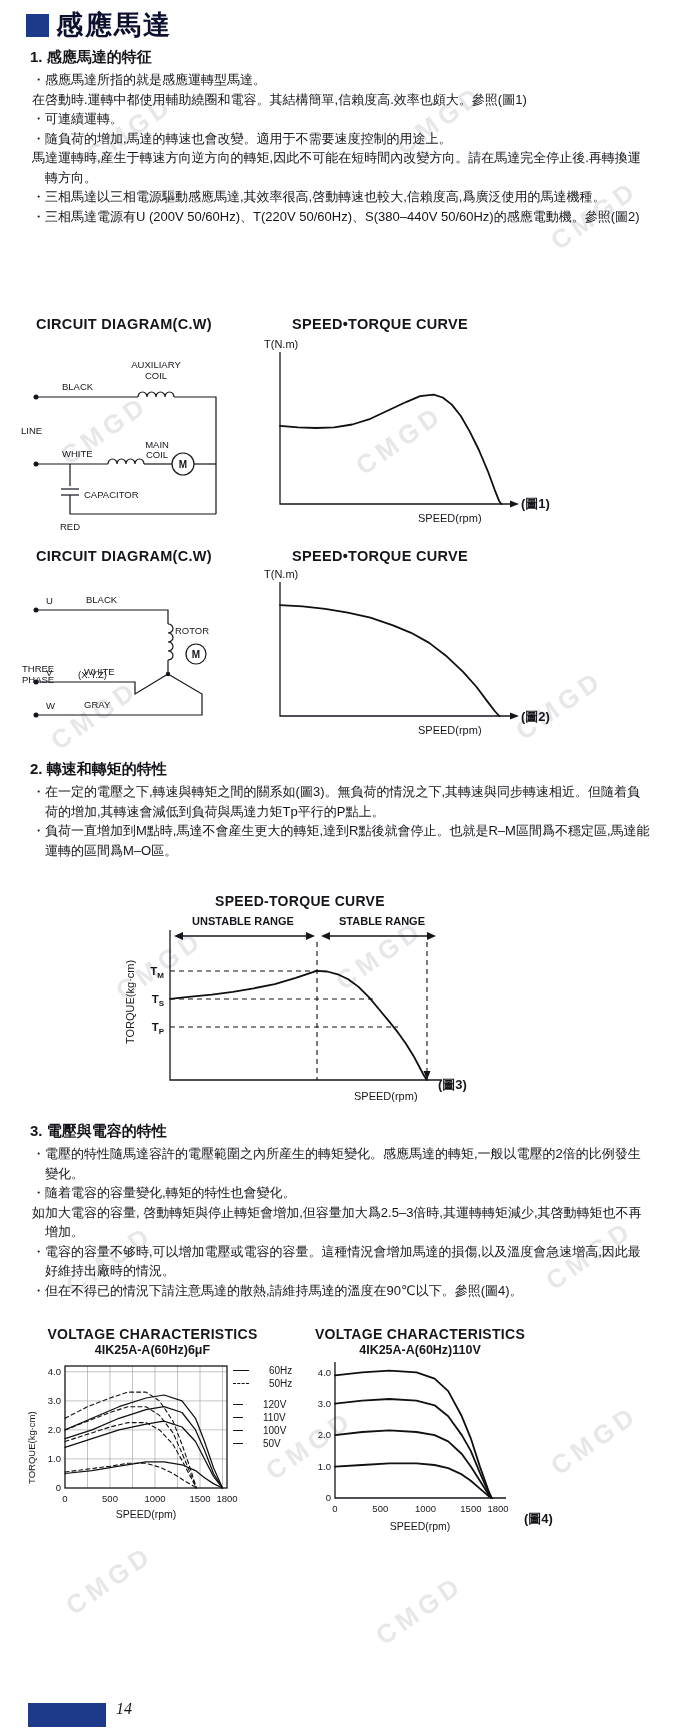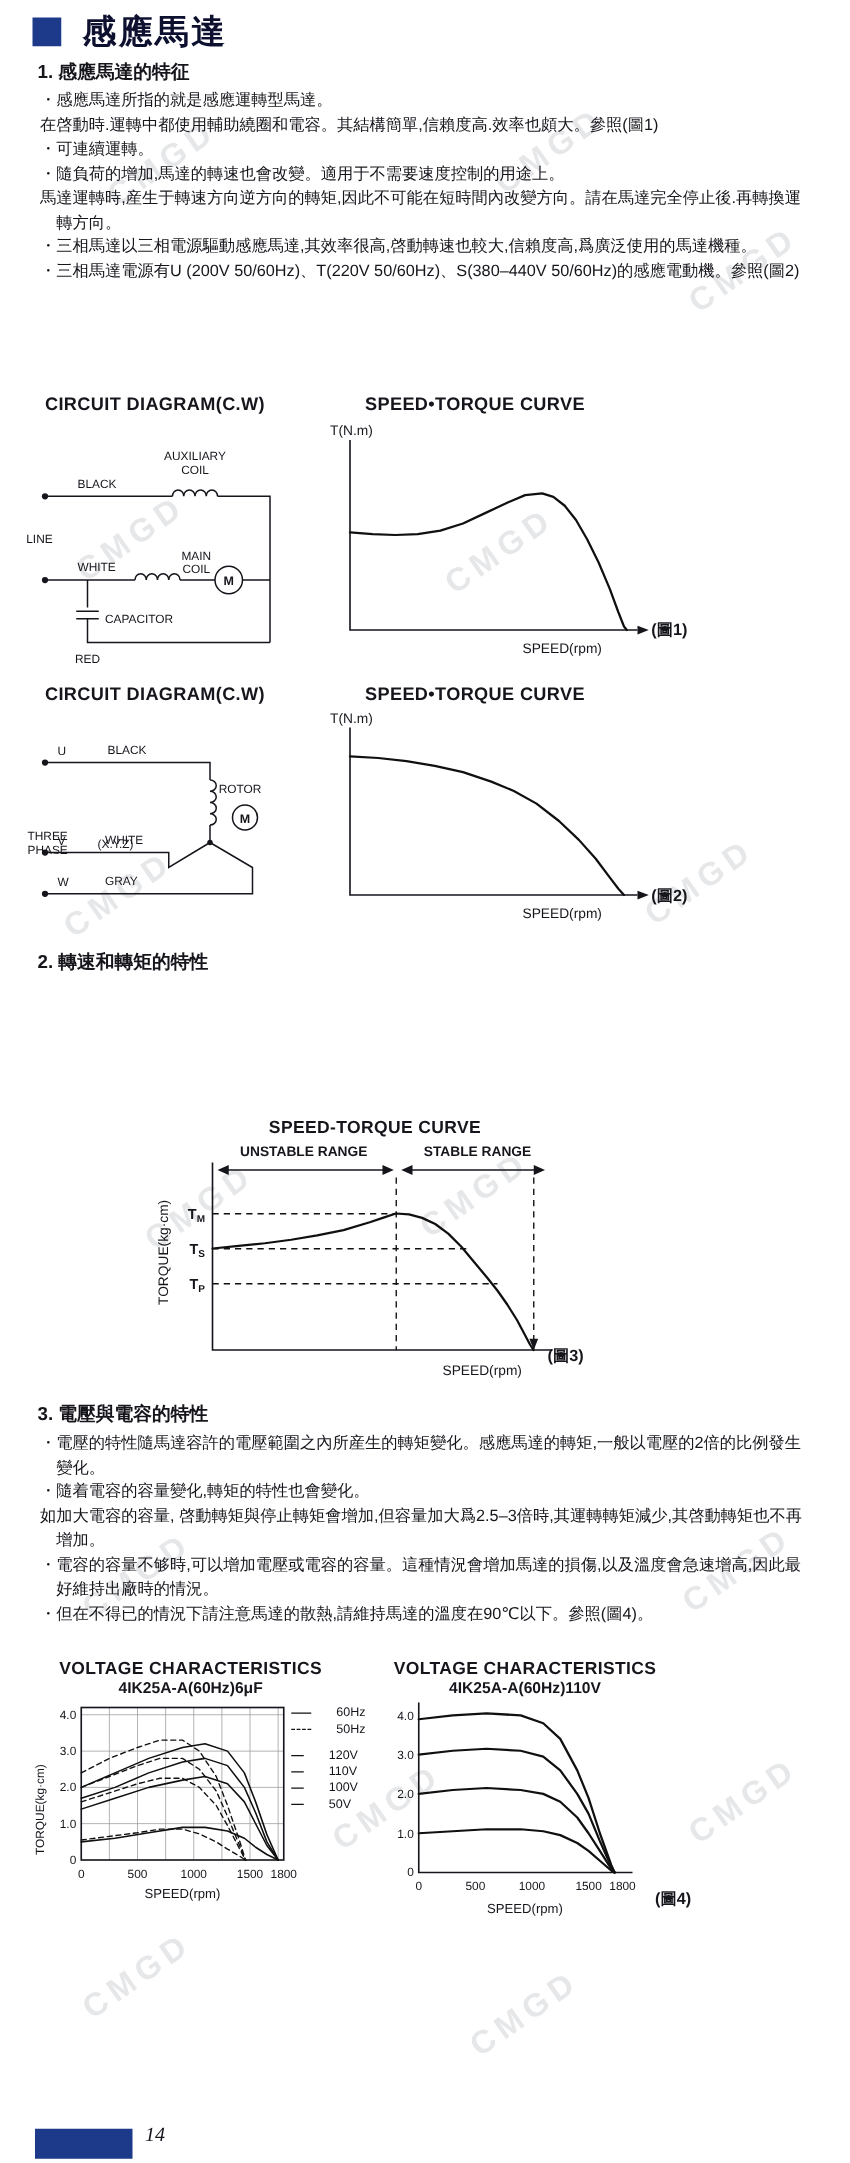--- a/index.html
+++ b/index.html
@@ -6,21 +6,21 @@
   html,body { background:#ffffff; }
   .page {
     position:relative; width:680px; height:1730px; background:#ffffff;
     font-family:"Liberation Sans","DejaVu Sans",sans-serif; color:#15151c; overflow:hidden;
   }
   .abs { position:absolute; }
   .wm {
     position:absolute; font-weight:bold; font-size:26px; letter-spacing:5px;
     color:rgba(90,95,110,0.15); transform:rotate(-35deg); pointer-events:none; white-space:nowrap;
   }
-  .title-row { position:absolute; top:7px; left:26px; display:flex; align-items:center; gap:17px; }
+  .title-row { position:absolute; top:7px; left:26px; display:flex; align-items:center; gap:7px; }
   .title-sq { width:23px; height:23px; background:#1d3a8a; }
   .title-txt { font-size:27px; font-weight:bold; color:#0e1030; letter-spacing:2px; }
   .sec-head { position:absolute; font-size:15px; font-weight:bold; }
   .bullets { position:absolute; width:620px; font-size:13px; line-height:19.5px; }
   .bullets p { text-indent:-13px; padding-left:13px; margin:0; }
   .fig-head { position:absolute; font-size:14.5px; font-weight:bold; letter-spacing:0.3px; }
   .caption { position:absolute; font-size:13px; font-weight:bold; }
   .chart-title { position:absolute; font-size:14px; font-weight:bold; text-align:center; letter-spacing:0.3px; }
   .chart-sub { position:absolute; font-size:12.5px; font-weight:bold; text-align:center; }
   svg text { font-family:"Liberation Sans","DejaVu Sans",sans-serif; fill:#15151c; }
@@ -145,20 +145,24 @@
   <svg class="abs" style="left:250px;top:566px;" width="300" height="185" viewBox="0 0 300 185">
     <text x="14" y="12" font-size="11">T(N.m)</text>
     <path class="axis" d="M30,16 V150 H260"></path>
     <polygon points="260,146.5 260,153.5 269,150" fill="#15151c"></polygon>
     <polyline class="curve" points="30.0,39.1 52.6,40.4 75.2,42.9 97.8,46.7 120.4,51.7 143.0,59.3 161.1,66.8 179.2,76.9 197.2,90.8 213.1,105.9 226.6,121.0 237.9,136.1 244.7,145.0 249.2,150.0"></polyline>
     <text x="168" y="168" font-size="11">SPEED(rpm)</text>
   </svg>
   <div class="caption" style="left:521px;top:708px;">(圖2)</div>
 
   <div class="sec-head" style="top:760px;left:30px;">2. 轉速和轉矩的特性</div>
+  <div class="bullets" style="top:782px;left:32px;">
+    <p>・在一定的電壓之下,轉速與轉矩之間的關系如(圖3)。無負荷的情況之下,其轉速與同步轉速相近。但隨着負荷的增加,其轉速會減低到負荷與馬達力矩Tp平行的P點上。</p>
+    <p>・負荷一直增加到M點時,馬達不會産生更大的轉矩,達到R點後就會停止。也就是R–M區間爲不穩定區,馬達能運轉的區間爲M–O區。</p>
+  </div>
 
   <div class="chart-title" style="top:893px;left:150px;width:300px;">SPEED-TORQUE CURVE</div>
   <svg class="abs" style="left:120px;top:912px;" width="360" height="200" viewBox="0 0 360 200">
     <text x="123" y="13" font-size="11" font-weight="bold" text-anchor="middle">UNSTABLE RANGE</text>
     <text x="262" y="13" font-size="11" font-weight="bold" text-anchor="middle">STABLE RANGE</text>
     <line x1="57" y1="24" x2="192" y2="24" class="axis"></line>
     <polygon points="54,24 63,20 63,28" fill="#15151c"></polygon>
     <polygon points="195,24 186,20 186,28" fill="#15151c"></polygon>
     <line x1="204" y1="24" x2="313" y2="24" class="axis"></line>
     <polygon points="201,24 210,20 210,28" fill="#15151c"></polygon>

